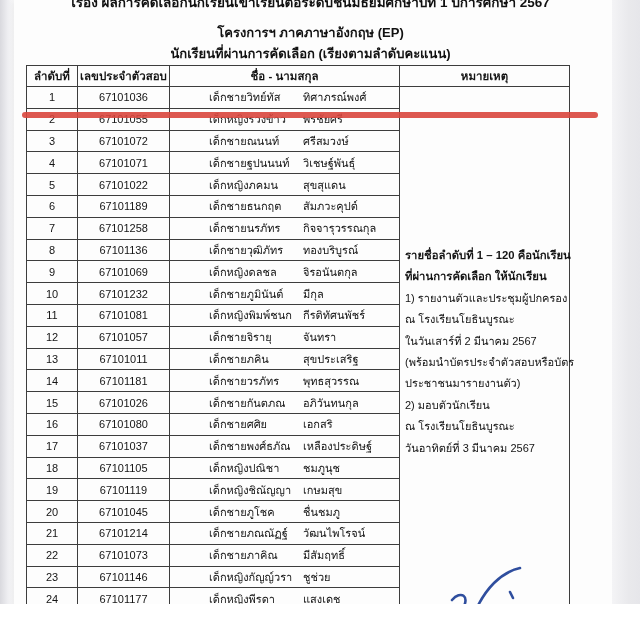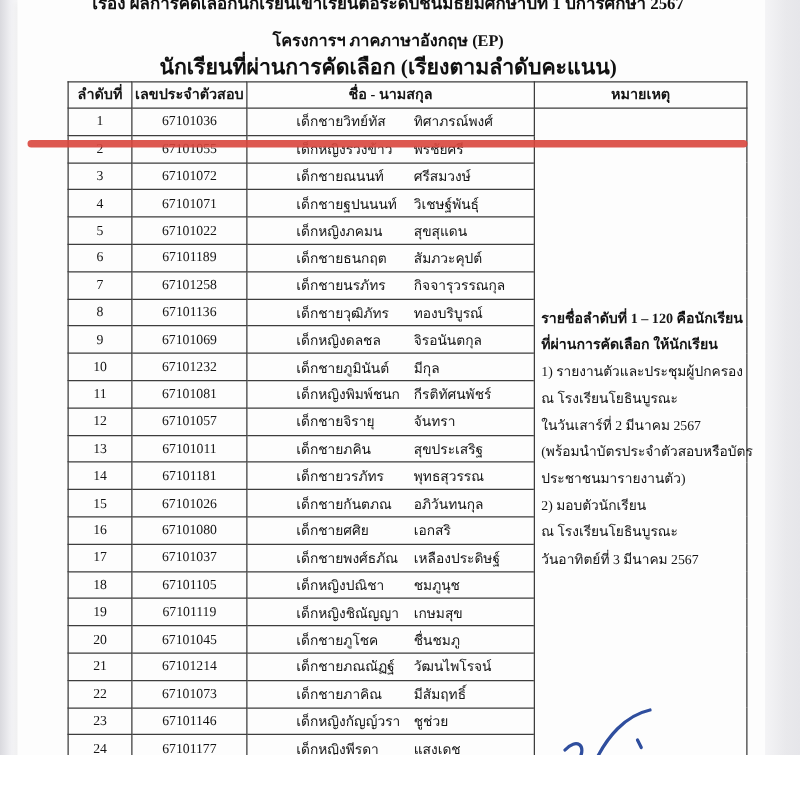--- a/index.html
+++ b/index.html
@@ -1,31 +1,31 @@
 <!DOCTYPE html>
 <html><head>
 <meta charset="utf-8">
 <style>
   html,body{margin:0;padding:0;}
   body{font-family:"Liberation Sans","DejaVu Sans",sans-serif;}
-  .stage{position:relative;width:640px;height:604px;background:#ffffff;overflow:hidden;color:#1b1b1b;font-family:Liberation Serif, serif;}
+  .stage{position:relative;width:640px;height:604px;background:#ffffff;overflow:hidden;color:#1b1b1b;}
   .edge-left{position:absolute;left:0;top:0;width:16px;height:640px;
     background:linear-gradient(90deg,#d9d9de 0%,#f1f1f4 55%,#ffffff 100%);}
   .edge-right{position:absolute;right:0;top:0;width:28px;height:640px;
     background:linear-gradient(90deg,#f4f4f6 0%,#e9e9ec 60%,#e6e6ea 100%);}
   .page{position:absolute;left:14px;top:0;width:600px;height:640px;background:#fdfdfd;
     box-shadow:0 0 7px rgba(0,0,0,.10);}
 
   .titles{position:absolute;left:38px;top:0;width:545px;text-align:center;}
   .title-line{position:absolute;left:0;width:100%;font-weight:700;color:#111;white-space:nowrap;}
   .t1{top:-7px;font-size:13.5px;line-height:20px;}
   .t2{top:23px;font-size:13px;line-height:20px;}
-  .t3{top:44px;font-size:17px;line-height:20px;}
-
-  table.results{position:absolute;left:54px;top:65px;width:543px;border-collapse:collapse;
+  .t3{top:44px;font-size:13px;line-height:20px;}
+
+  table.results{position:absolute;left:26px;top:65px;width:543px;border-collapse:collapse;
     table-layout:fixed;font-size:11px;color:#141414;padding-left:48px;}
   .results th,.results td{border:1px solid #3d3d3d;padding:0;}
   .results thead th{height:20px;font-size:11.5px;font-weight:700;text-align:center;line-height:14px;}
   .results tbody tr{height:21.8px;}
   .c-no,.c-id{text-align:center;}
   .c-name{position:relative;}
   .c-name .fname{position:absolute;left:7px;top:50%;transform:translateY(-50%);white-space:nowrap;margin-left:32px;}
   .c-name .lname{position:absolute;left:133px;top:50%;transform:translateY(-50%);white-space:nowrap;text-align:center;}
   .c-remark{vertical-align:top;}
   .remarks-box{padding:158px 0 0 5px;}

